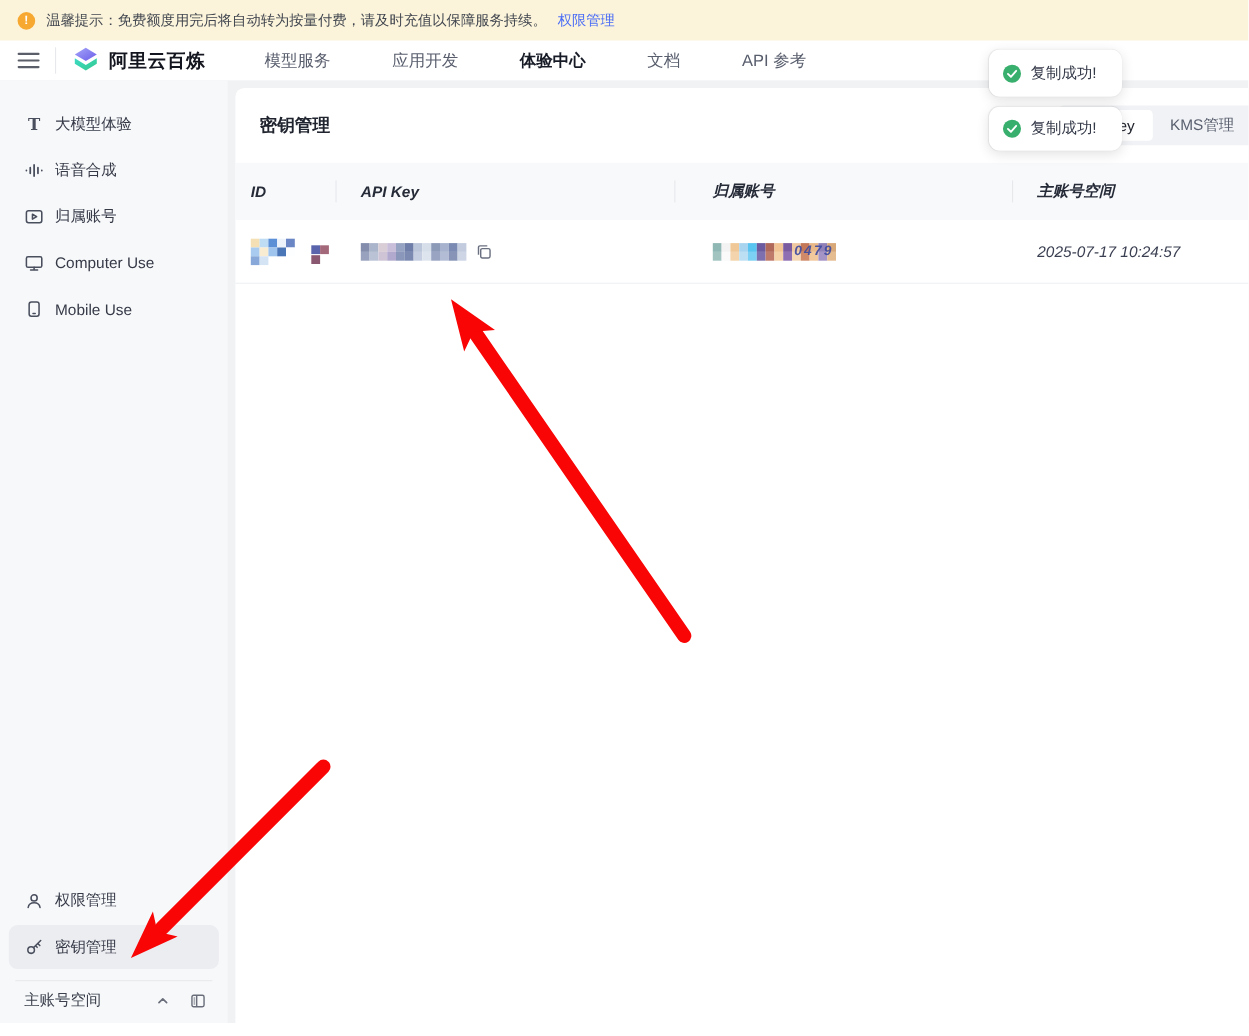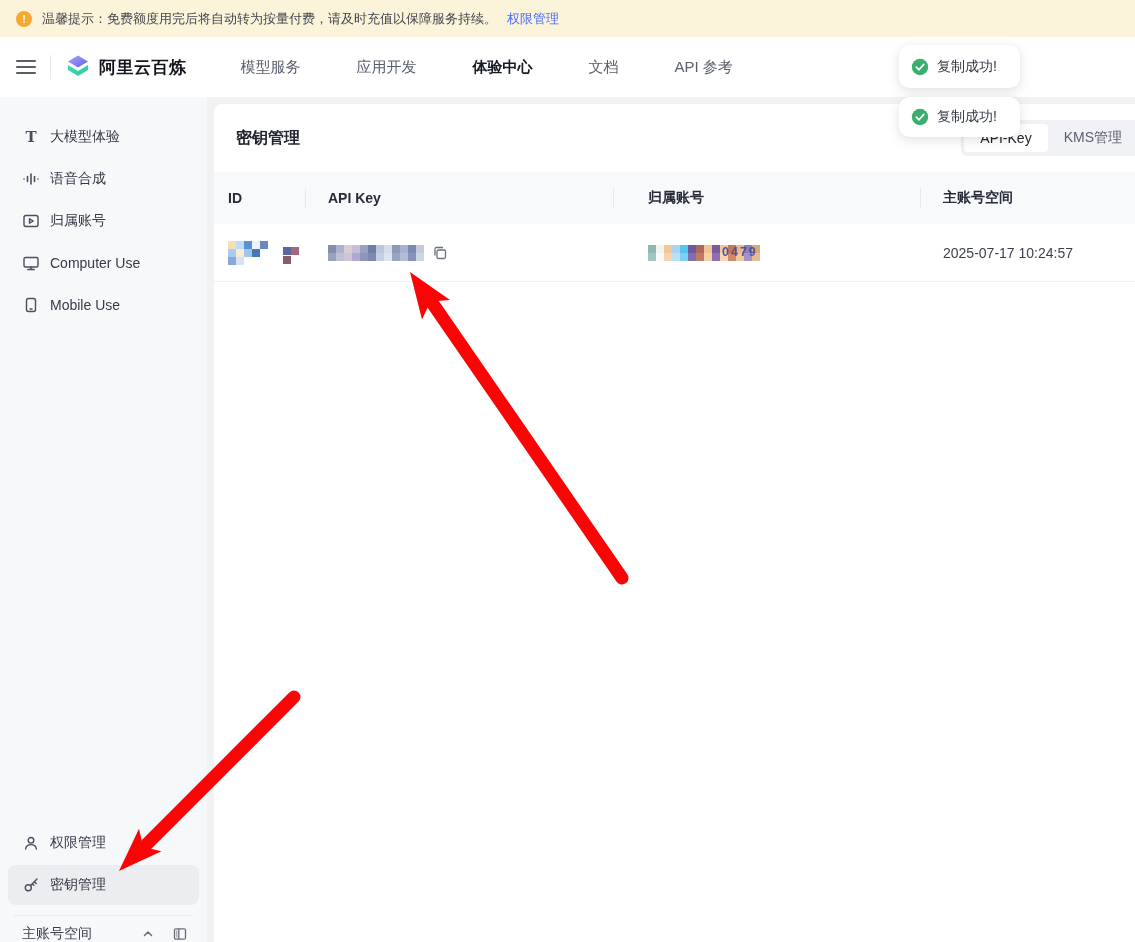--- a/index.html
+++ b/index.html
@@ -4,21 +4,21 @@
 <style>
   * { margin:0; padding:0; box-sizing:border-box; }
   html,body { width:1135px; height:942px; overflow:hidden; font-family:"Liberation Sans","DejaVu Sans",sans-serif; background:#fff; position:relative; }
 
   
   .banner { height:37px; background:#FBF4DB; display:flex; align-items:center; padding:0 16px; gap:10px; font-size:13px; color:#42464F; }
   .warn-dot { width:16px; height:16px; border-radius:50%; background:#F7A831; color:#fff; font-size:11px; font-weight:bold; display:flex; align-items:center; justify-content:center; flex:0 0 auto; }
   .banner a { color:#4A6CF5; text-decoration:none; cursor:pointer; }
 
   
-  .navbar { height:60px; background:#fff; display:flex; align-items:center; padding:0 16px; }
+  .navbar { height:36px; background:#fff; display:flex; align-items:center; padding:0 16px; }
   .hamburger { width:20px; display:flex; flex-direction:column; gap:4px; cursor:pointer; }
   .hamburger i { display:block; height:2px; border-radius:1px; background:#5A5E68; }
   .nav-divider { width:1px; height:24px; background:#E7E8EB; margin:0 14px 0 14px; }
   .brand { display:flex; align-items:center; gap:8px; }
   .brand-name { font-size:17px; font-weight:bold; color:#14161F; letter-spacing:.5px; }
   .nav-items { display:flex; gap:56px; margin-left:54px; font-size:15px; color:#595E6D; }
   .nav-items .nav-item { cursor:pointer; }
   .nav-items .active { color:#171B26; font-weight:bold; }
 
   
@@ -39,21 +39,21 @@
   
   .main { flex:1; padding:7px 0 0 7px; position:relative; }
   .card { background:#fff; border-radius:8px 0 0 0; height:100%; position:relative; }
   .card-header { height:68px; display:flex; align-items:center; padding-left:22px; position:relative; }
   .page-title { font-size:16px; font-weight:bold; color:#20242E; }
   .tabs { position:absolute; right:-6px; top:16px; height:36px; background:#F1F2F5; border-radius:6px; display:flex; align-items:center; padding:3px; font-size:14px; }
   .tab { padding:6px 16px; border-radius:4px; color:#5A6070; cursor:pointer; white-space:nowrap; }
   .tab.active { background:#fff; color:#23262F; }
 
   
-  .thead, .trow { display:grid; grid-template-columns:91px 308px 307px 1fr; align-items:center; }
+  .thead, .trow { display:grid; grid-template-columns:91px 308px 307px 1fr; align-items:center;font-style:italic; }
   .thead { height:52px; background:#F8F9FB; font-size:14px; font-weight:bold; color:#262B38; }
   .th { position:relative; height:100%; display:flex; align-items:center; }
   .th + .th::before { content:''; position:absolute; left:0; top:16px; height:20px; width:1px; background:#E6E8EC; }
   .c1 { padding-left:14px; } .c2 { padding-left:23px; } .c3 { padding-left:35px; } .c4 { padding-left:23px; }
   .trow { height:58px; border-bottom:1px solid #EFF0F3; font-size:14px; color:#3A3F51; }
   .cell { display:flex; }
 
   
   [data-mosaic] { display:flex; flex-wrap:wrap; }
   [data-mosaic] span { width:8px; height:8px; }

